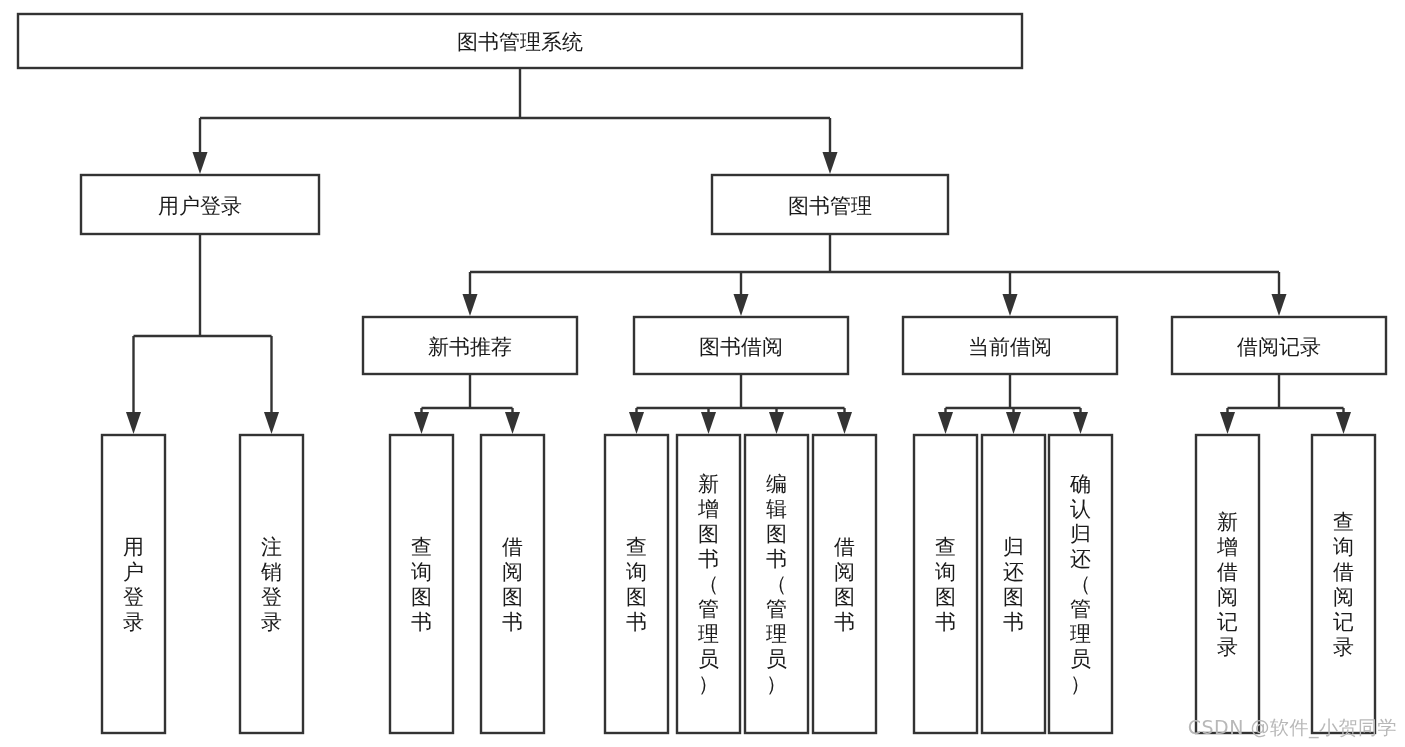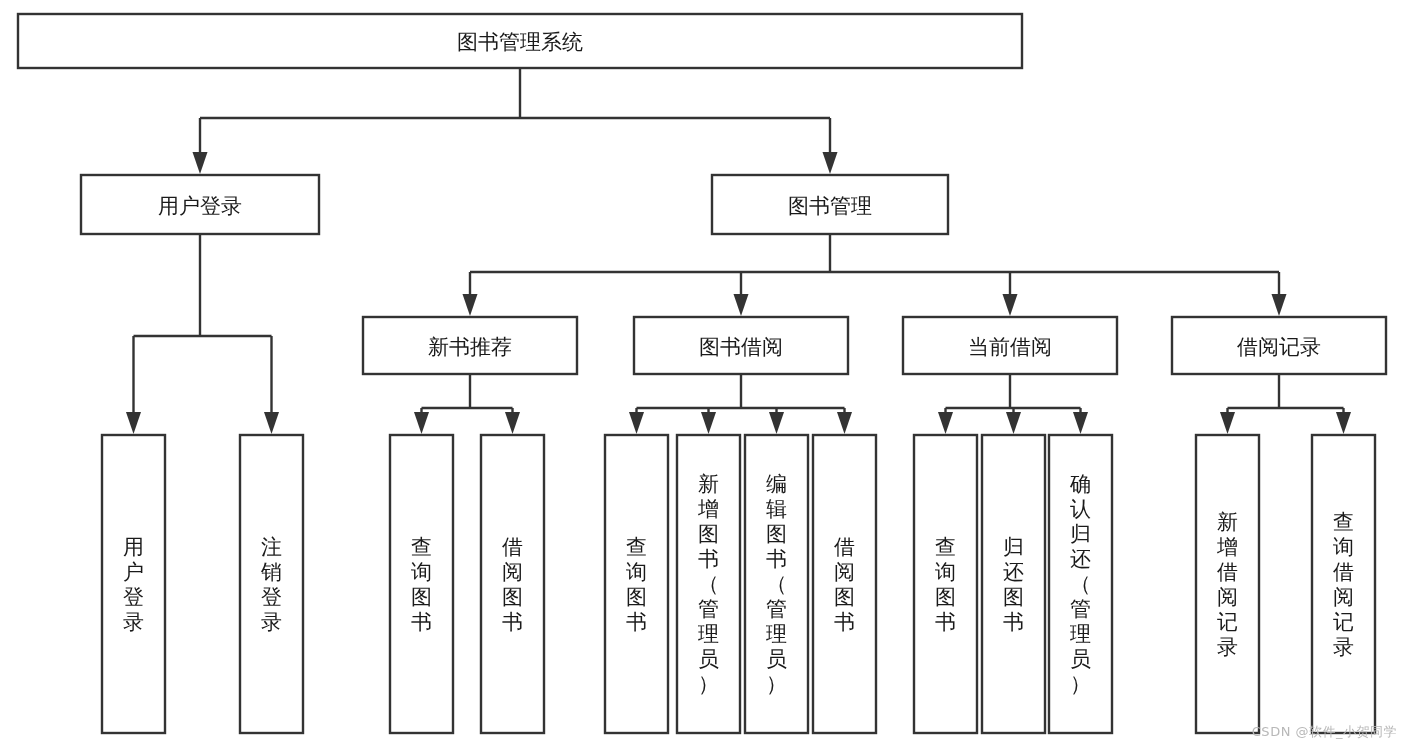--- a/index.html
+++ b/index.html
@@ -52,21 +52,21 @@
     font-family: "DejaVu Sans", "Liberation Sans", sans-serif;
     font-size: 21px;
     fill: #1a1a1a;
     text-anchor: middle;
   }
   .watermark-text {
     position: absolute;
     right: 8px;
     bottom: 6px;
     font-family: "DejaVu Sans", "Liberation Sans", sans-serif;
-    font-size: 13px;
+    font-size: 19px;
     color: #b8b8b8;
     letter-spacing: 0.5px;
     white-space: nowrap;
     user-select: none;
   }
 </style>
 </head>
 <body>
 
 <div id="diagram-root">

